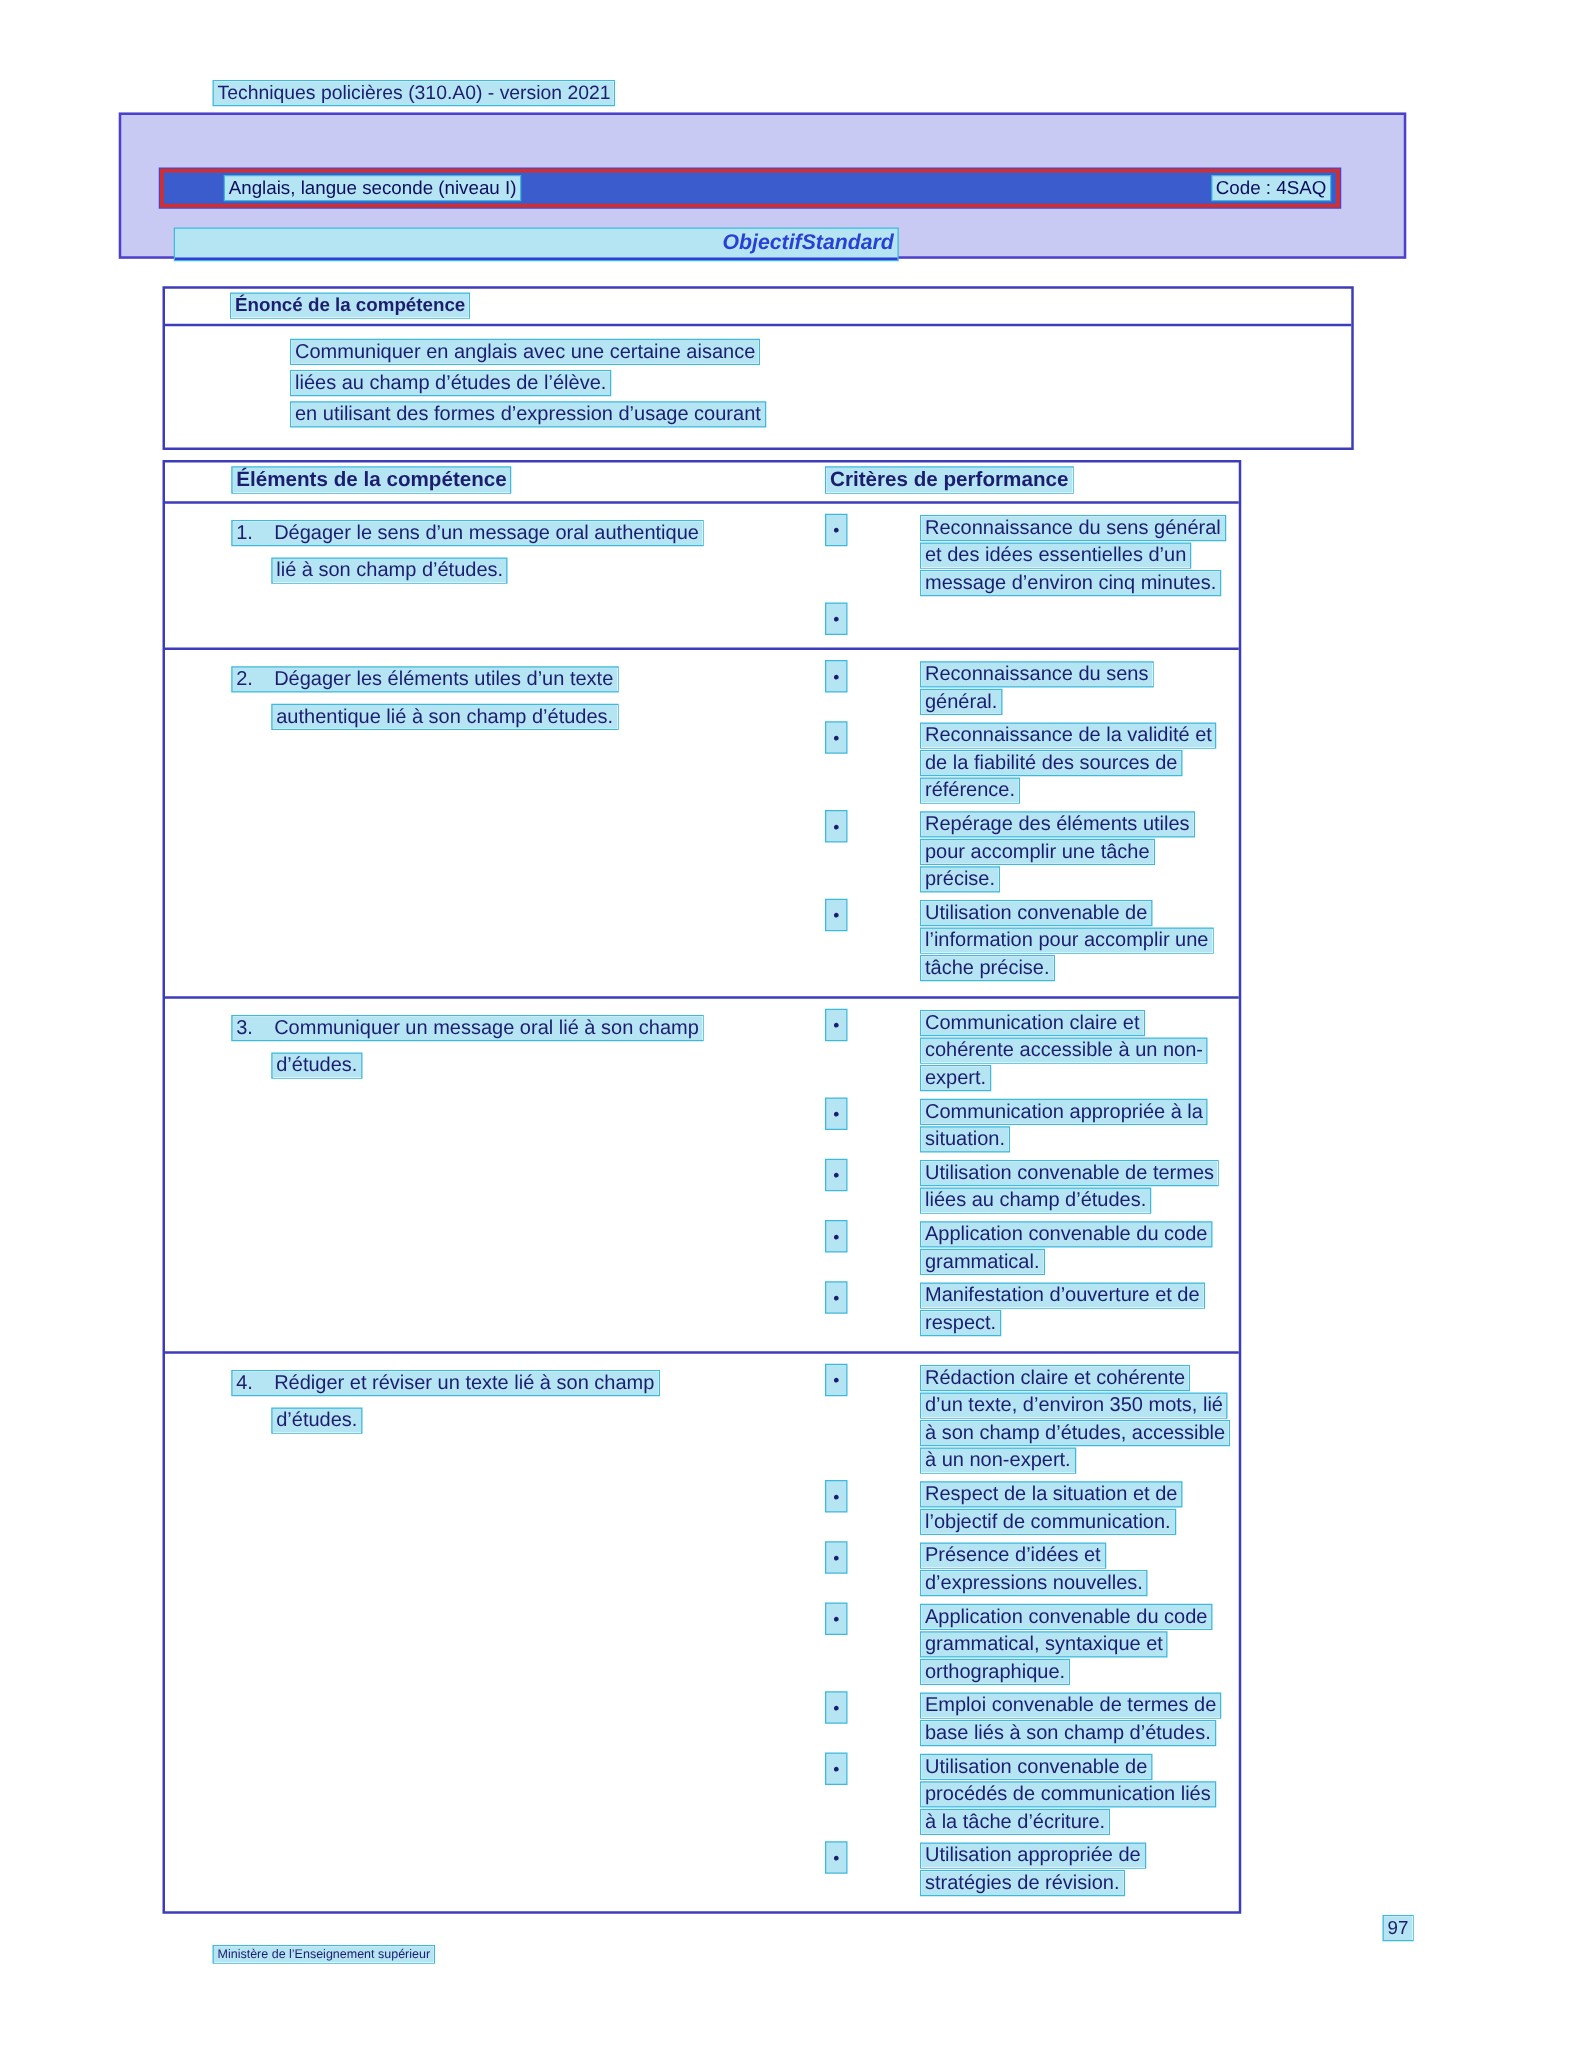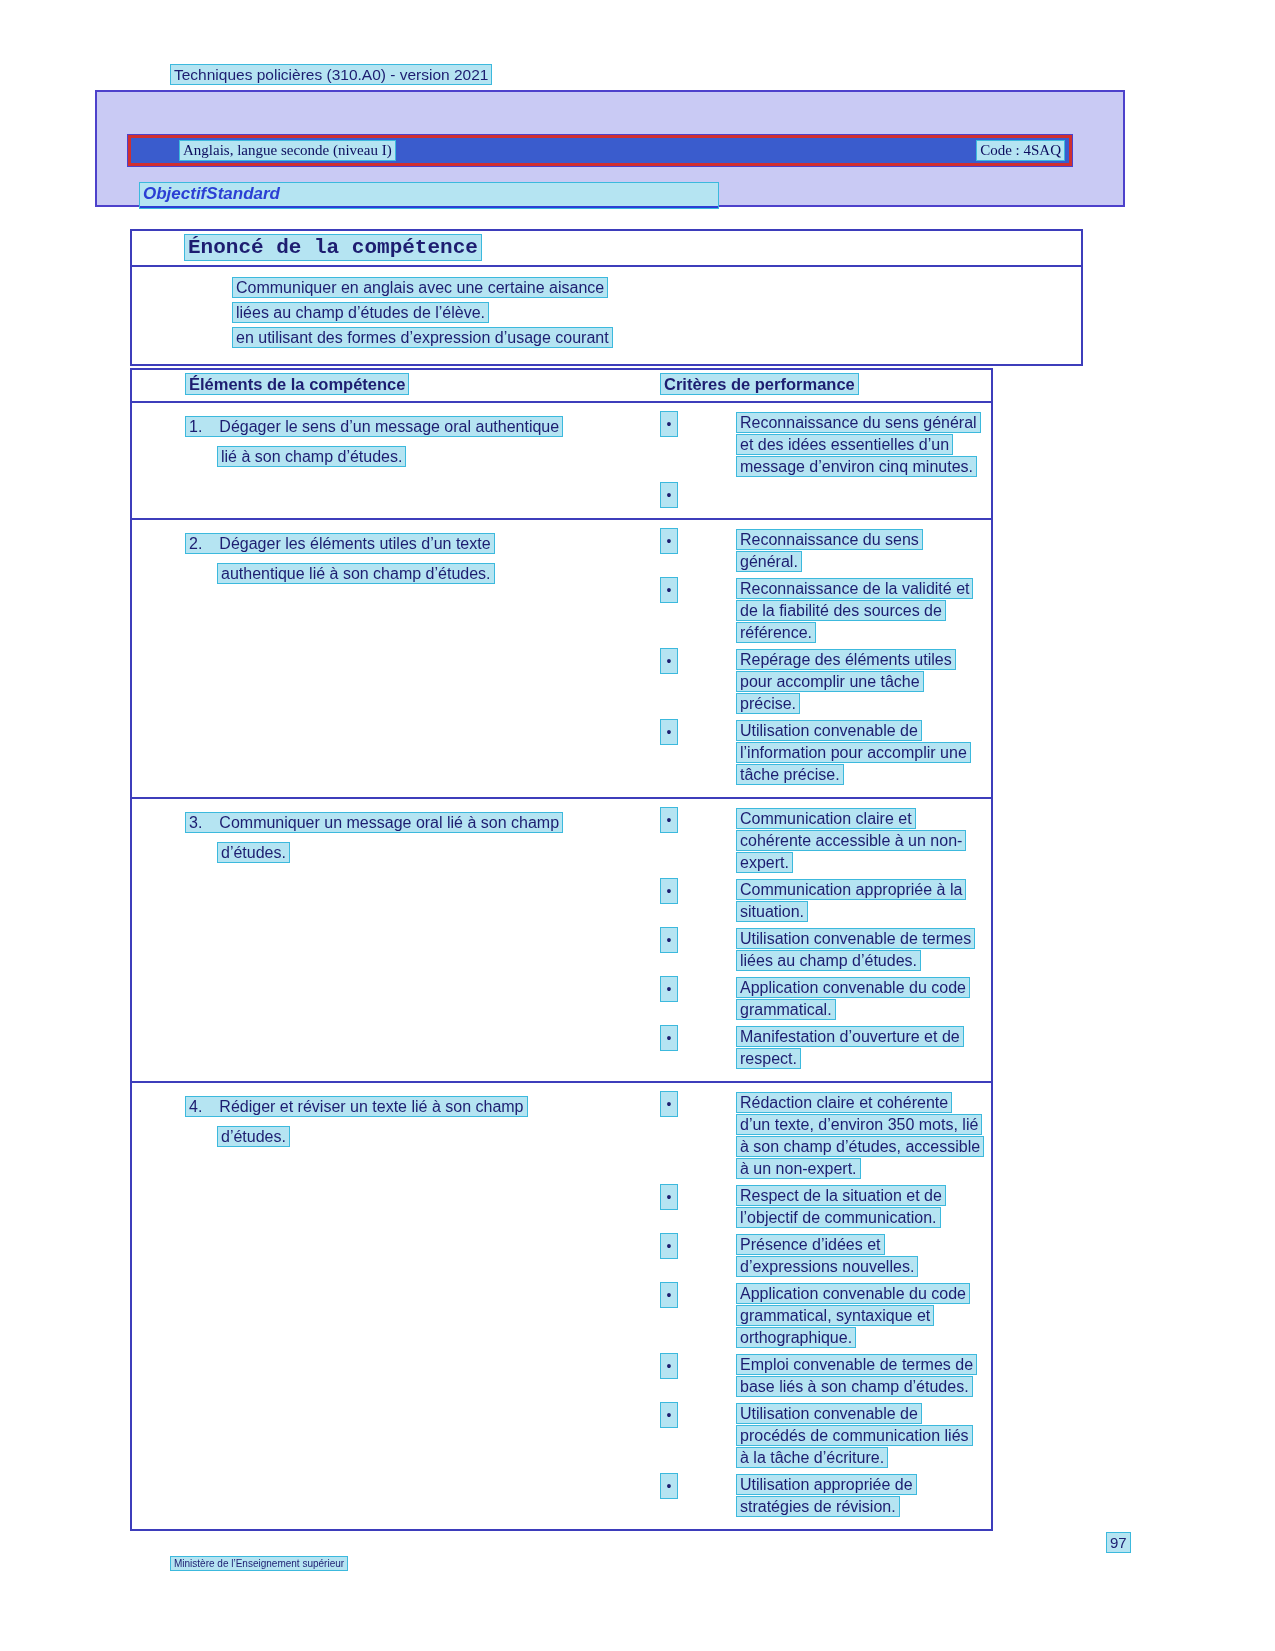--- a/index.html
+++ b/index.html
@@ -25,39 +25,39 @@
     border:2px solid var(--overlay-border,#4d41cb);
     box-sizing:border-box;
   }
   .title-bar{
     position:absolute;left:31px;top:43px;width:944px;height:31px;
     background:var(--bar-fill,#3a5ccd);
     border:3px solid var(--bar-border,#d02f2f);
     box-shadow:0 0 0 1px var(--overlay-border,#4d41cb);
     box-sizing:border-box;
     display:flex;align-items:center;justify-content:space-between;
-    padding:0 5px;font-size:15px;color:#0d0d5e;font-family:Liberation Serif, serif;
+    padding:0 5px;font-size:15px;color:#0d0d5e;
   }
   .col-headers{
     position:absolute;left:43px;top:91px;width:578px;
-    display:flex;justify-content:flex-start;align-items:flex-end;
+    display:flex;justify-content:flex-end;align-items:flex-end;
     font-size:17px;font-weight:bold;font-style:italic;
     color:var(--accent-blue,#2b3fd4);
     border-bottom:2px solid var(--accent-blue,#2b3fd4);
     background:var(--hl-fill,#b5e4f2);
     box-shadow:0 0 0 1px var(--hl-stroke,#3cb9dd);
     padding:1px 3px 2px;box-sizing:border-box;
   }
 
   .enonce-table{
     position:absolute;left:130px;top:229px;width:953px;
     border:2px solid var(--table-border,#3d3dbb);
     box-sizing:border-box;font-size:16px;
   }
-  .enonce-heading-row{padding:5px 9px 6px;border-bottom:2px solid var(--table-border,#3d3dbb);font-size:21px;font-family:Liberation Mono, monospace;}
+  .enonce-heading-row{padding:5px 9px 6px;border-bottom:2px solid var(--table-border,#3d3dbb);font-size:15px;}
   .enonce-body{padding:9px 9px 13px;line-height:23px;}
   .enonce-line{margin-bottom:2px;padding-left:48px;}
 
   .comp-table{
     position:absolute;left:130px;top:368px;width:863px;
     border:2px solid var(--table-border,#3d3dbb);
     box-sizing:border-box;font-size:16px;
   }
   .comp-header-row{display:flex;border-bottom:2px solid var(--table-border,#3d3dbb);padding:5px 0 7px;font-size:16.5px;}
   .cell-left{width:475px;flex:none;padding:0 10px;box-sizing:border-box;}

